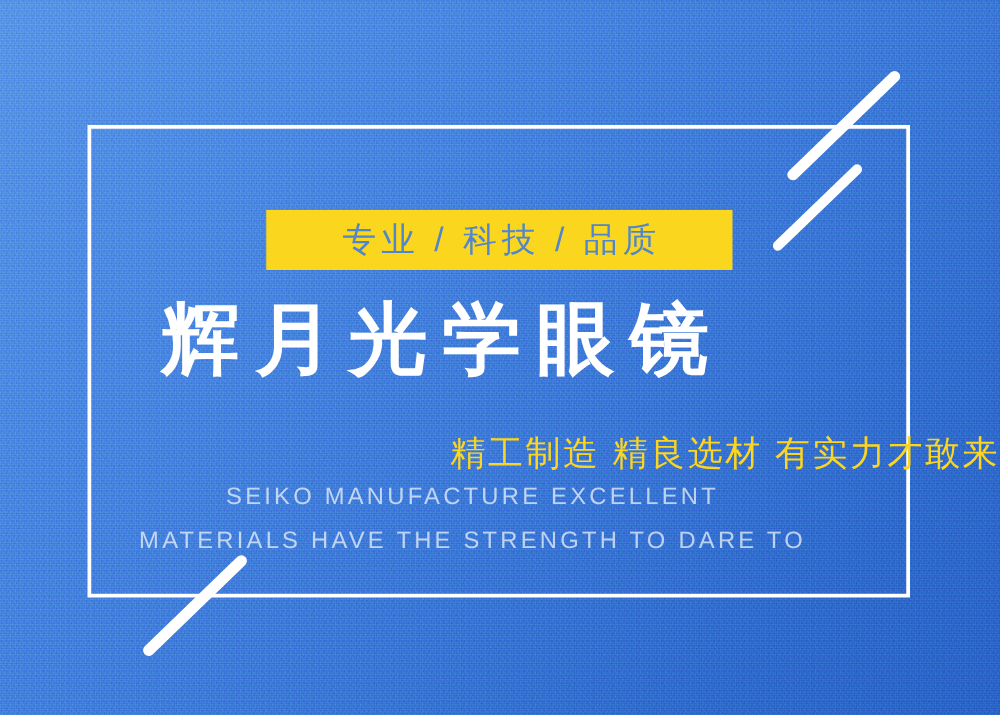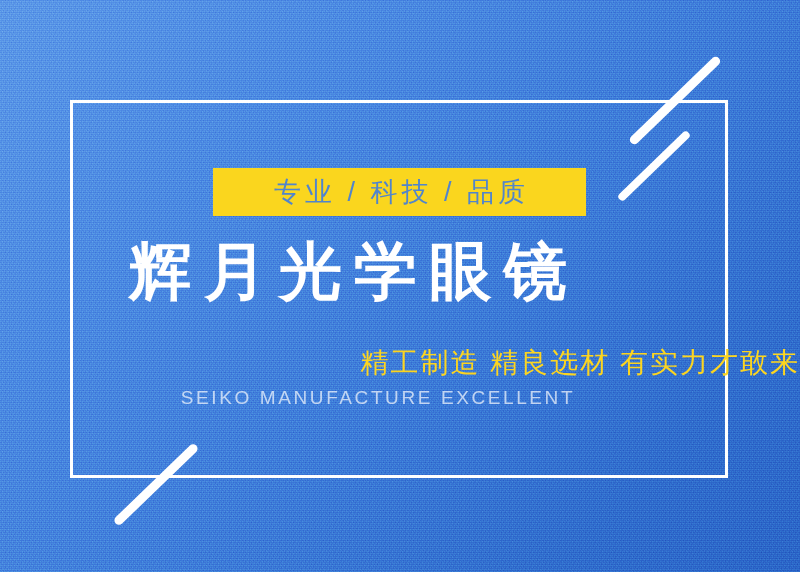--- a/index.html
+++ b/index.html
@@ -167,16 +167,17 @@
     <div id="tagline-badge">
       <span id="tagline-text">专业 / 科技 / 品质</span>
     </div>
 
     <div id="main-title">辉月光学眼镜</div>
 
     <div id="sub-title-cn">精工制造 精良选材 有实力才敢来</div>
 
     <div id="sub-title-en">
       <div>SEIKO MANUFACTURE EXCELLENT</div>
+      <div>MATERIALS HAVE THE STRENGTH TO DARE TO</div>
     </div>
 
   </div>
 </div>
 
 </body></html>

